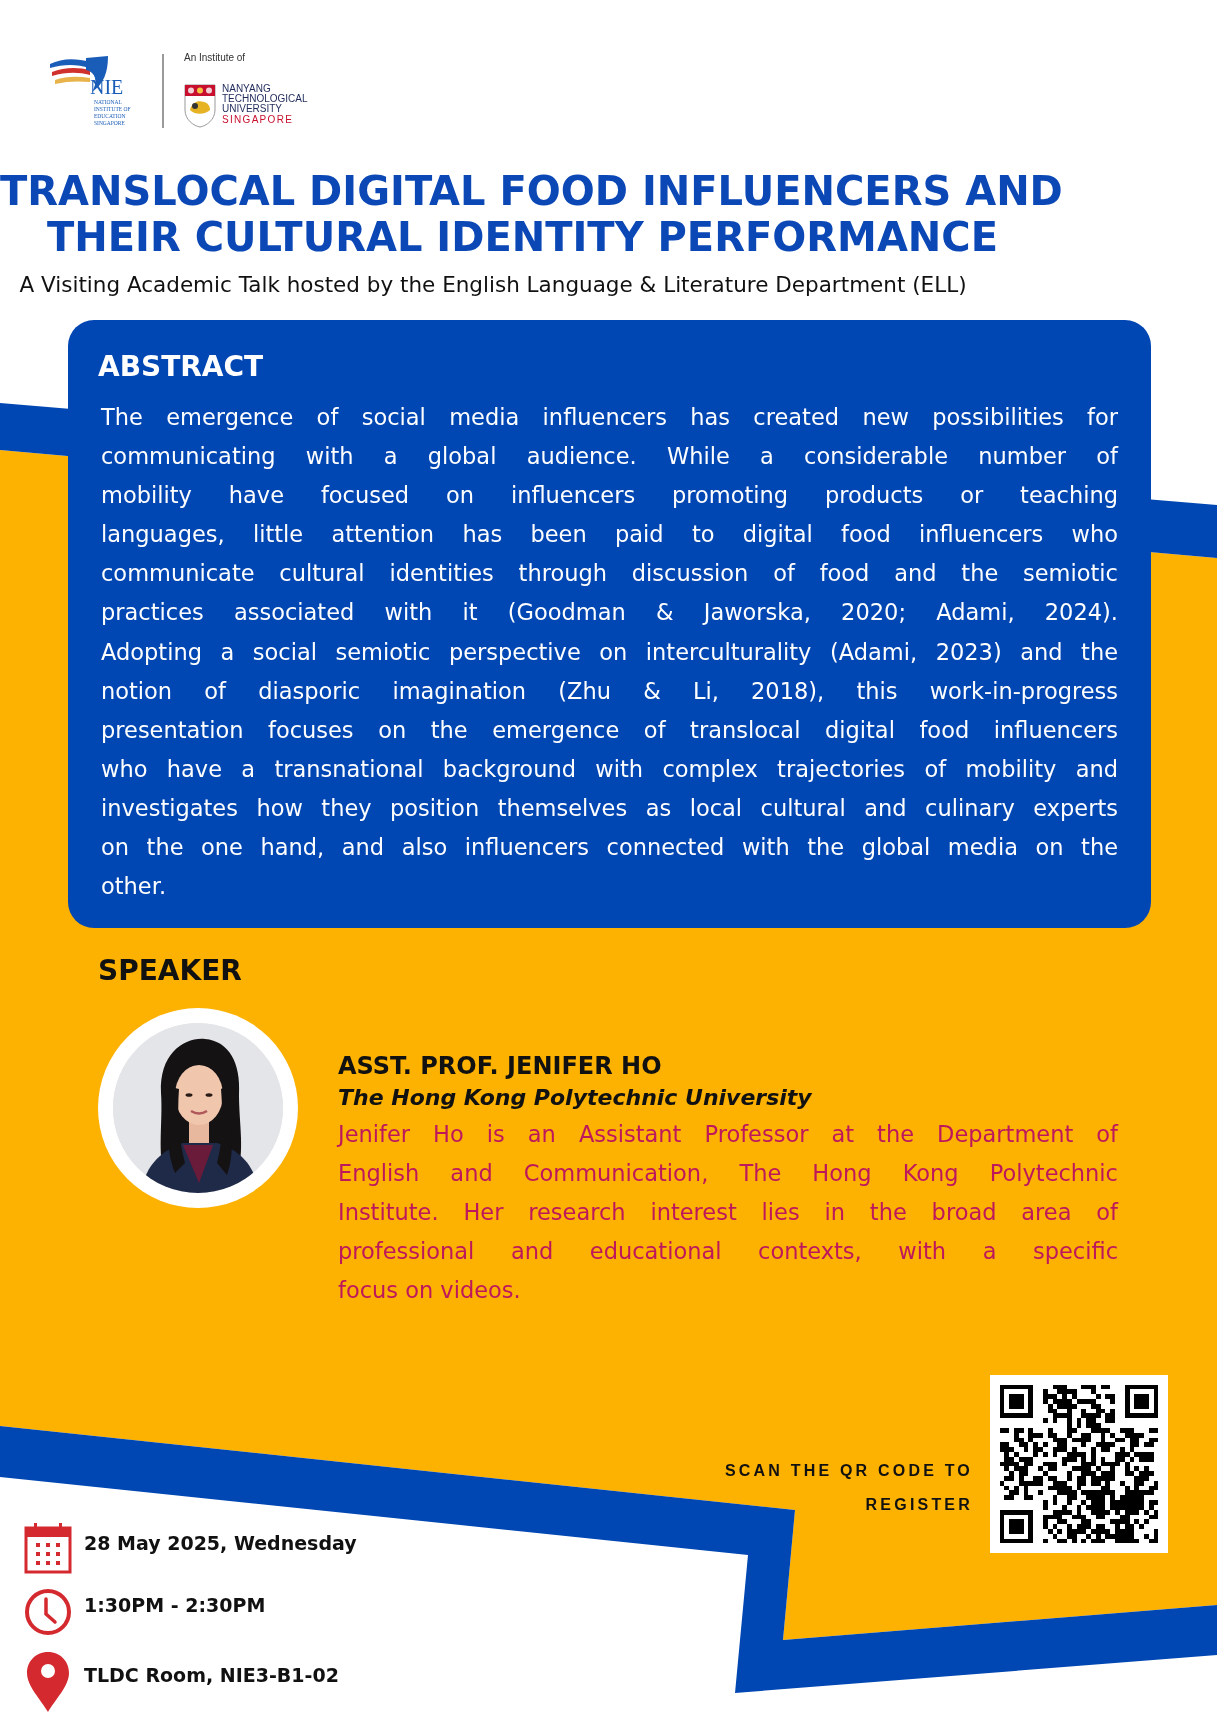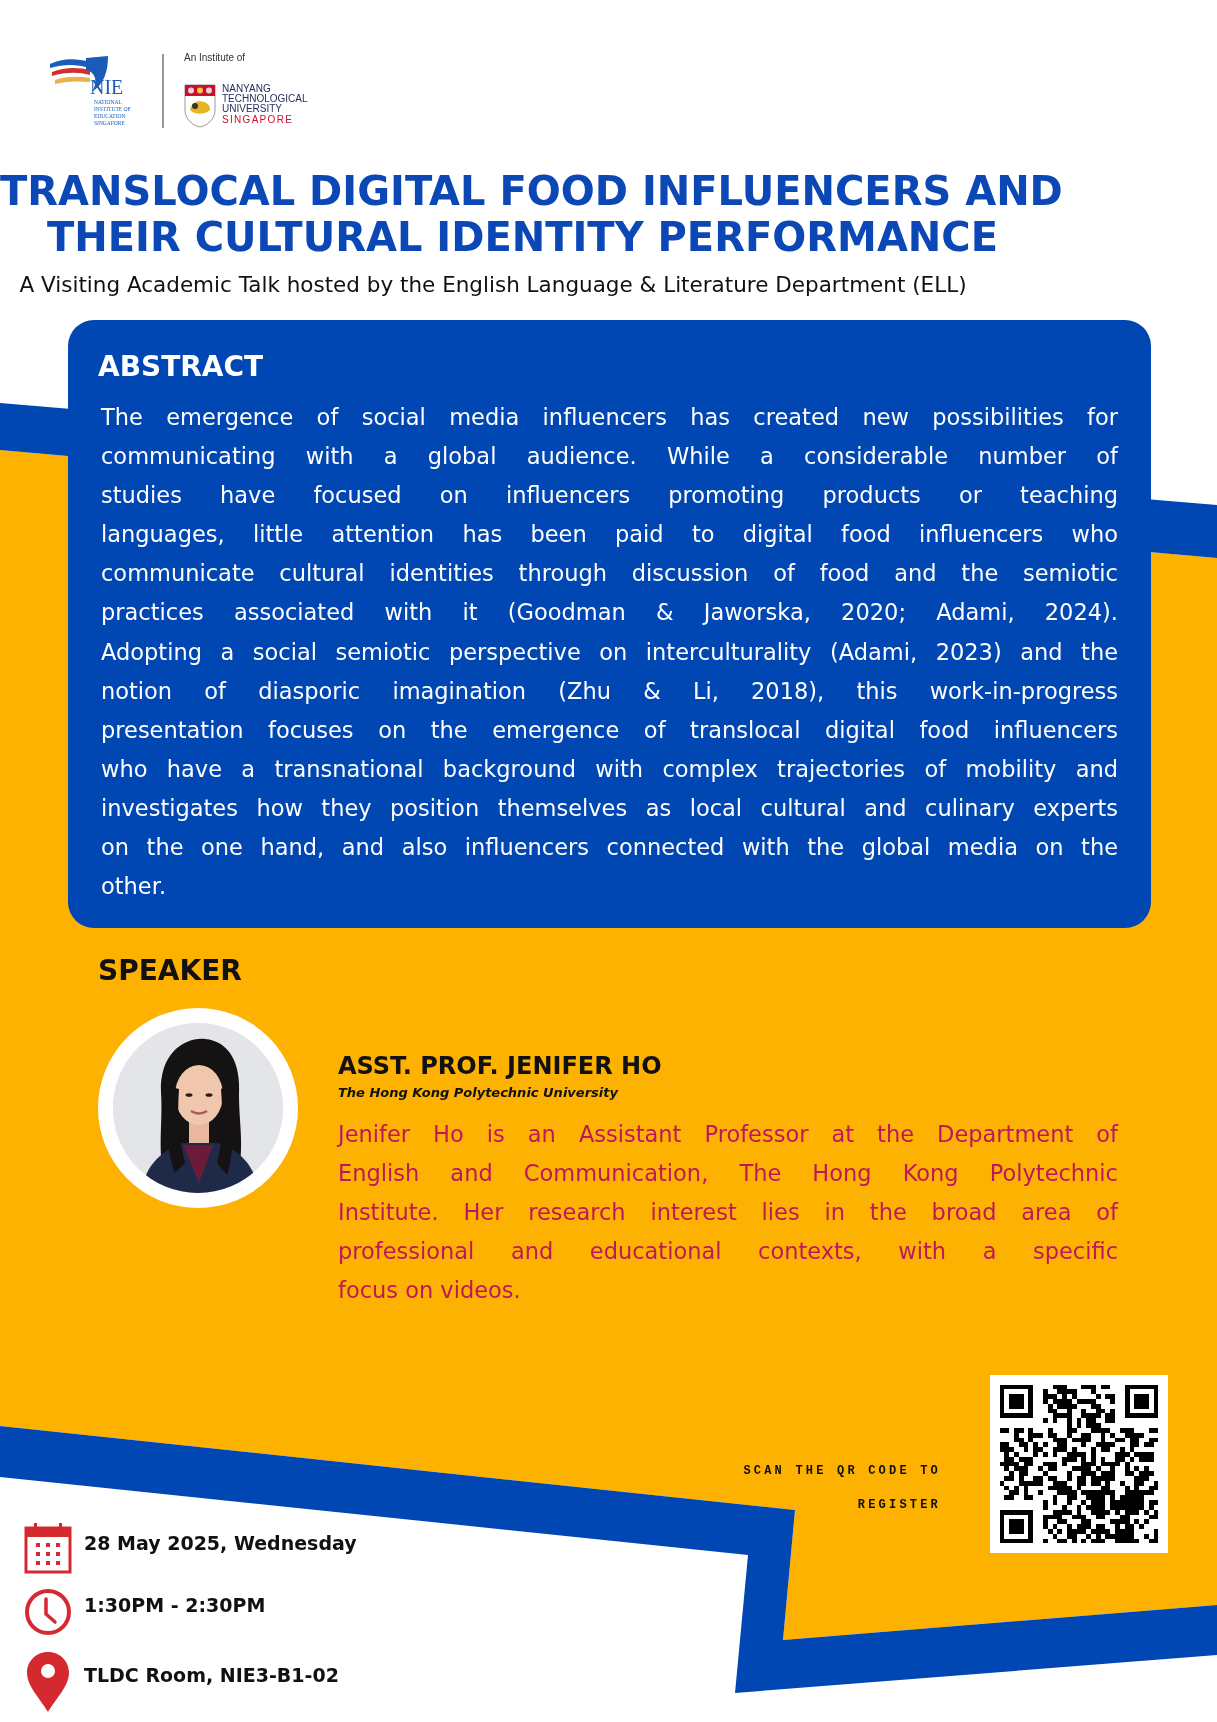--- a/index.html
+++ b/index.html
@@ -25,25 +25,25 @@
   .abstract-heading{left:98px;top:350px;color:#fff;font-weight:bold;font-size:28px;font-family:"DejaVu Sans",sans-serif;}
   .abstract-body{left:101px;top:398px;width:1017px;color:#fff;font-size:22.5px;line-height:39.1px;font-family:"DejaVu Sans",sans-serif;}
   .jline{display:block;text-align:justify;text-align-last:justify;white-space:nowrap;height:39.1px;overflow:visible;}
   .jline.last{text-align-last:left;}
 
   
   .speaker-heading{left:98px;top:954px;color:#111;font-weight:bold;font-size:28px;font-family:"DejaVu Sans",sans-serif;}
   .avatar-ring{left:98px;top:1008px;width:200px;height:200px;border-radius:50%;background:#fff;}
   .avatar{left:113px;top:1023px;width:170px;height:170px;border-radius:50%;overflow:hidden;background:#e6e6e8;}
   .speaker-name{left:338px;top:1052px;font-weight:bold;font-size:24px;color:#111;font-family:"DejaVu Sans",sans-serif;}
-  .speaker-affil{left:338px;top:1085px;font-weight:bold;font-style:italic;font-size:13px;color:#111;font-family:"DejaVu Sans",sans-serif;}
+  .speaker-affil{left:338px;top:1085px;font-weight:bold;font-style:italic;font-size:22px;color:#111;font-family:"DejaVu Sans",sans-serif;}
   .speaker-bio{left:338px;top:1115px;width:780px;color:#be185d;font-size:22.5px;line-height:39.1px;font-family:"DejaVu Sans",sans-serif;}
 
   
-  .scan-cta{left:528px;top:1454px;width:413px;text-align:right;font-weight:bold;font-size:12px;line-height:34px;letter-spacing:3.2px;color:#111;font-family:Liberation Mono, monospace;}
+  .scan-cta{left:560px;top:1454px;width:413px;text-align:right;font-weight:bold;font-size:16px;line-height:34px;letter-spacing:3.2px;color:#111;font-family:Liberation Sans, sans-serif;}
   .qr{left:990px;top:1375px;width:178px;height:178px;background:#fff;}
 
   
   .detail-icon{left:24px;width:48px;height:52px;}
   .detail-text{left:84px;font-weight:bold;font-size:19px;color:#111;font-family:"DejaVu Sans",sans-serif;white-space:nowrap;}
 </style>
 </head>
 <body>
 
 <svg class="bg" viewBox="0 0 1217 1722" width="1217" height="1722">
@@ -88,21 +88,21 @@
   <span class="l">TRANSLOCAL DIGITAL FOOD INFLUENCERS AND</span>
   <span class="l">THEIR CULTURAL IDENTITY PERFORMANCE</span>
 </h1>
 <div class="layer subtitle">A Visiting Academic Talk hosted by the English Language &amp; Literature Department (ELL)</div>
 
 <div class="layer abstract-box"></div>
 <div class="layer abstract-heading">ABSTRACT</div>
 <div class="layer abstract-body">
   <span class="jline">The emergence of social media influencers has created new possibilities for</span>
   <span class="jline">communicating with a global audience. While a considerable number of</span>
-  <span class="jline">studies have focused on influencers promoting products or teaching</span>
+  <span class="jline">mobility have focused on influencers promoting products or teaching</span>
   <span class="jline">languages, little attention has been paid to digital food influencers who</span>
   <span class="jline">communicate cultural identities through discussion of food and the semiotic</span>
   <span class="jline">practices associated with it (Goodman &amp; Jaworska, 2020; Adami, 2024).</span>
   <span class="jline">Adopting a social semiotic perspective on interculturality (Adami, 2023) and the</span>
   <span class="jline">notion of diasporic imagination (Zhu &amp; Li, 2018), this work-in-progress</span>
   <span class="jline">presentation focuses on the emergence of translocal digital food influencers</span>
   <span class="jline">who have a transnational background with complex trajectories of mobility and</span>
   <span class="jline">investigates how they position themselves as local cultural and culinary experts</span>
   <span class="jline">on the one hand, and also influencers connected with the global media on the</span>
   <span class="jline last">other.</span>

